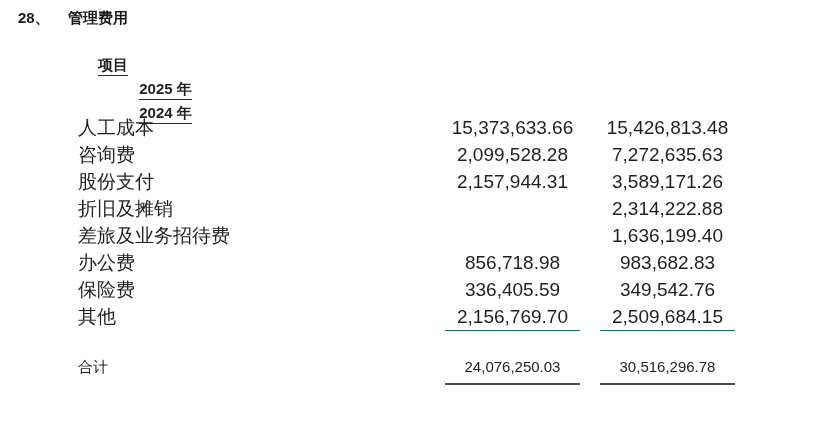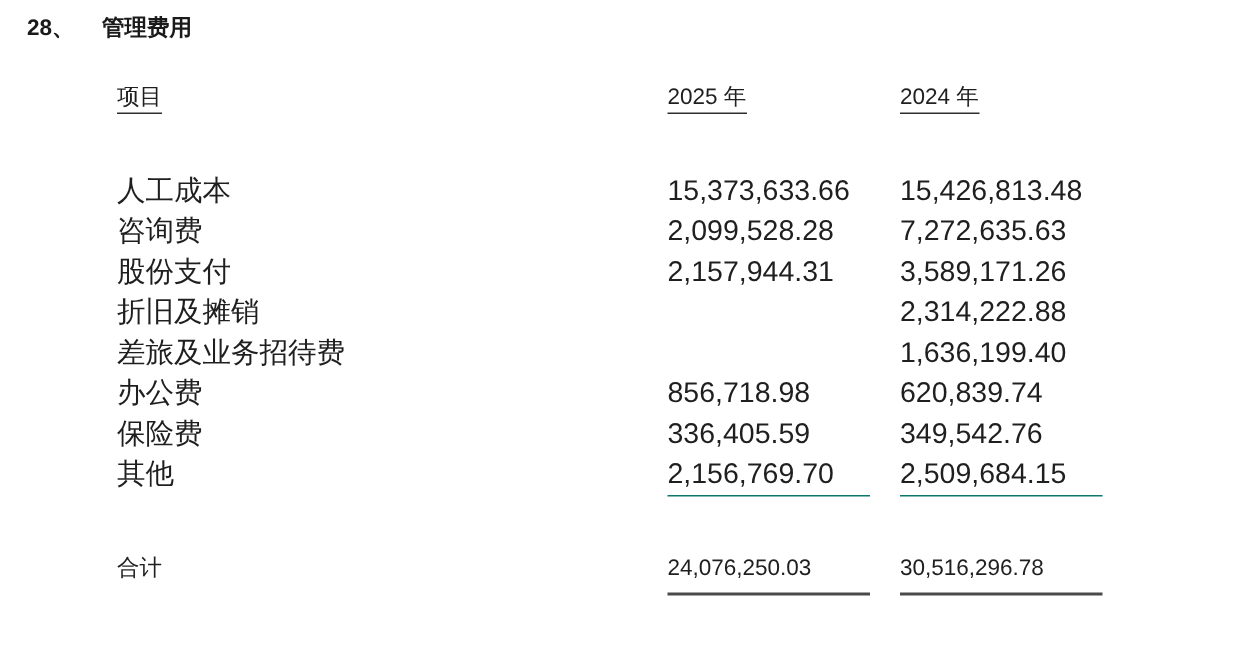--- a/index.html
+++ b/index.html
@@ -28,43 +28,44 @@
     margin-right: 90px; 
   }
   .trow {
     display: flex;
     align-items: baseline;
     height: 27px;
     line-height: 27px;
     font-size: 19px;
   }
   .cell-label { flex: 1; text-align: left; }
-  .cell-num { width: 135px; text-align: left; font-variant-numeric: tabular-nums; }
+  .cell-num { width: 135px; text-align: center; font-variant-numeric: tabular-nums; }
   .cell-num + .cell-num { margin-left: 20px; }
 
   .header-row {
     margin-top: 25px;
     height: 24px;
     line-height: 24px;
     font-size: 15px;
-    font-weight: normal;
+    font-weight: bold;
+    flex-direction: column;
   }
   .u {
     display: inline-block;
     border-bottom: 1.5px solid #2e2e2e;
     padding-bottom: 1px;
     line-height: 19px;
   }
   .rows { margin-top: 37px; }
 
   .subtotal .cell-num {
     border-bottom: 1px solid #0f766e;
   }
   .total-row {
-    margin-top: 36px;
+    margin-top: 24px;
     height: 26px;
     line-height: 26px;
     font-size: 15px;
   }
   .total-row .cell-num {
     border-bottom: 2.5px solid #4a4a4a;
     padding-bottom: 3px;
   }
 </style>
 </head>
@@ -117,21 +118,21 @@
       </div>
 
       <div class="trow">
         <div class="cell-label">差旅及业务招待费</div>
         <div class="cell-num">1,636,199.40</div>
       </div>
 
       <div class="trow">
         <div class="cell-label">办公费</div>
         <div class="cell-num">856,718.98</div>
-        <div class="cell-num">620,839.74</div>
+        <div class="cell-num">983,682.83</div>
       </div>
 
       <div class="trow">
         <div class="cell-label">保险费</div>
         <div class="cell-num">336,405.59</div>
         <div class="cell-num">349,542.76</div>
       </div>
 
       <div class="trow subtotal">
         <div class="cell-label">其他</div>

